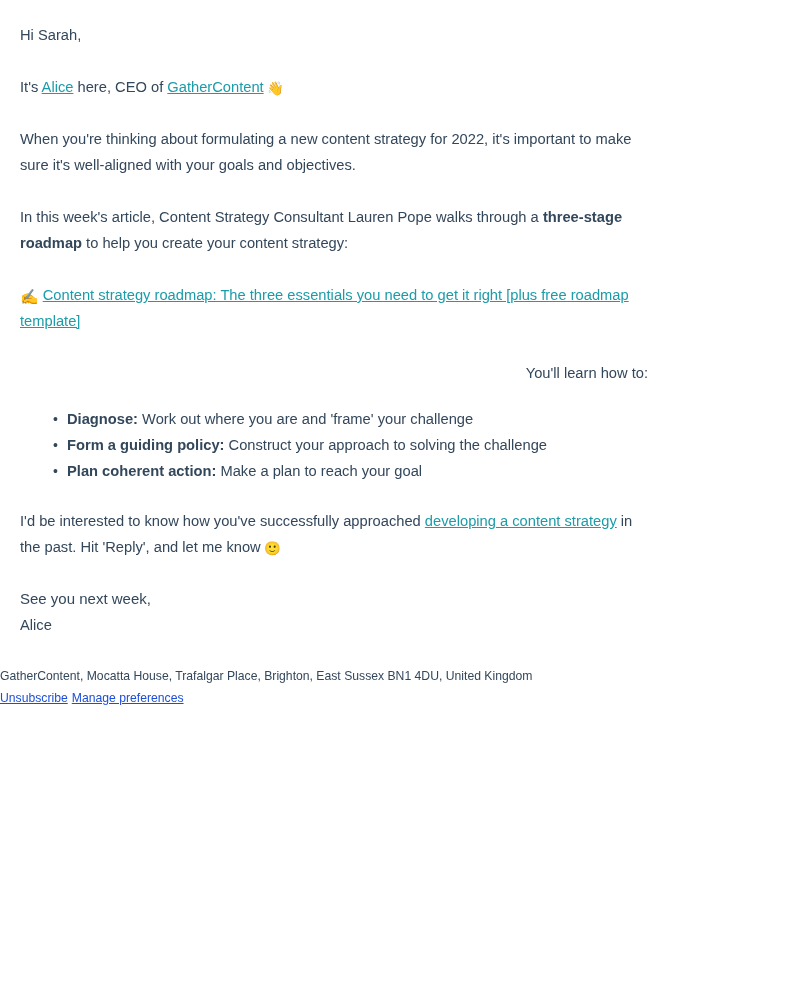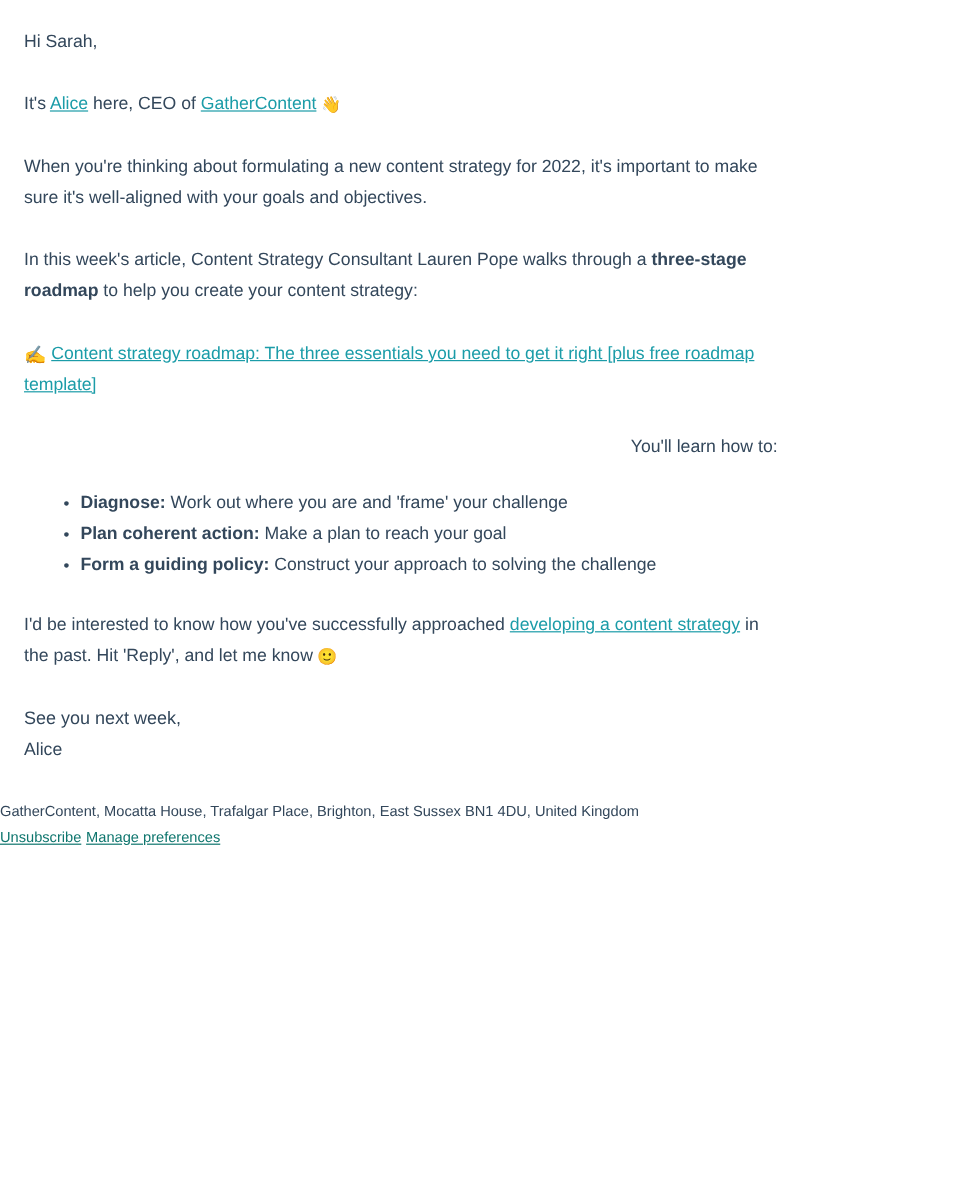--- a/index.html
+++ b/index.html
@@ -97,21 +97,21 @@
     line-height: 20px;
     color: #33475b;
     margin: 0 0 2px 0;
   }
   .footer-links {
     font-size: 12.2px;
     line-height: 20px;
     margin: 0;
   }
   .footer-links a {
-    color: #0f766e;
+    color: #1d4ed8;
     text-decoration: underline;
   }
   .footer-links .sep {
     display: inline-block;
     width: 4px;
   }
 </style>
 </head>
 <body>
 
@@ -124,22 +124,22 @@
   <p class="para">When you're thinking about formulating a new content strategy for 2022, it's important to make sure it's well-aligned with your goals and objectives.</p>
 
   <p class="para"><span>In this week's article, Content Strategy Consultant Lauren Pope walks through a </span><strong class="bold">three-stage roadmap</strong><span> to help you create your content strategy:</span></p>
 
   <div class="article-row"><span class="emoji">✍️</span><a class="link" href="#">Content strategy roadmap: The three essentials you need to get it right [plus free roadmap template]</a></div>
 
   <p class="para tight">You'll learn how to:</p>
 
   <ul class="learn-list">
     <li><strong class="bold">Diagnose:</strong><span> Work out where you are and 'frame' your challenge</span></li>
+    <li><strong class="bold">Form a guiding policy:</strong><span> Construct your approach to solving the challenge</span></li>
     <li><strong class="bold">Plan coherent action:</strong><span> Make a plan to reach your goal</span></li>
-    <li><strong class="bold">Form a guiding policy:</strong><span> Construct your approach to solving the challenge</span></li>
   </ul>
 
   <p class="para"><span>I'd be interested to know how you've successfully approached </span><a class="link" href="#">developing a content strategy</a><span> in the past. Hit 'Reply', and let me know </span><span class="emoji">🙂</span></p>
 
   <p class="signoff">See you next week,</p>
   <p class="signoff-name">Alice</p>
 
 </div>
 
 <div class="footer">

